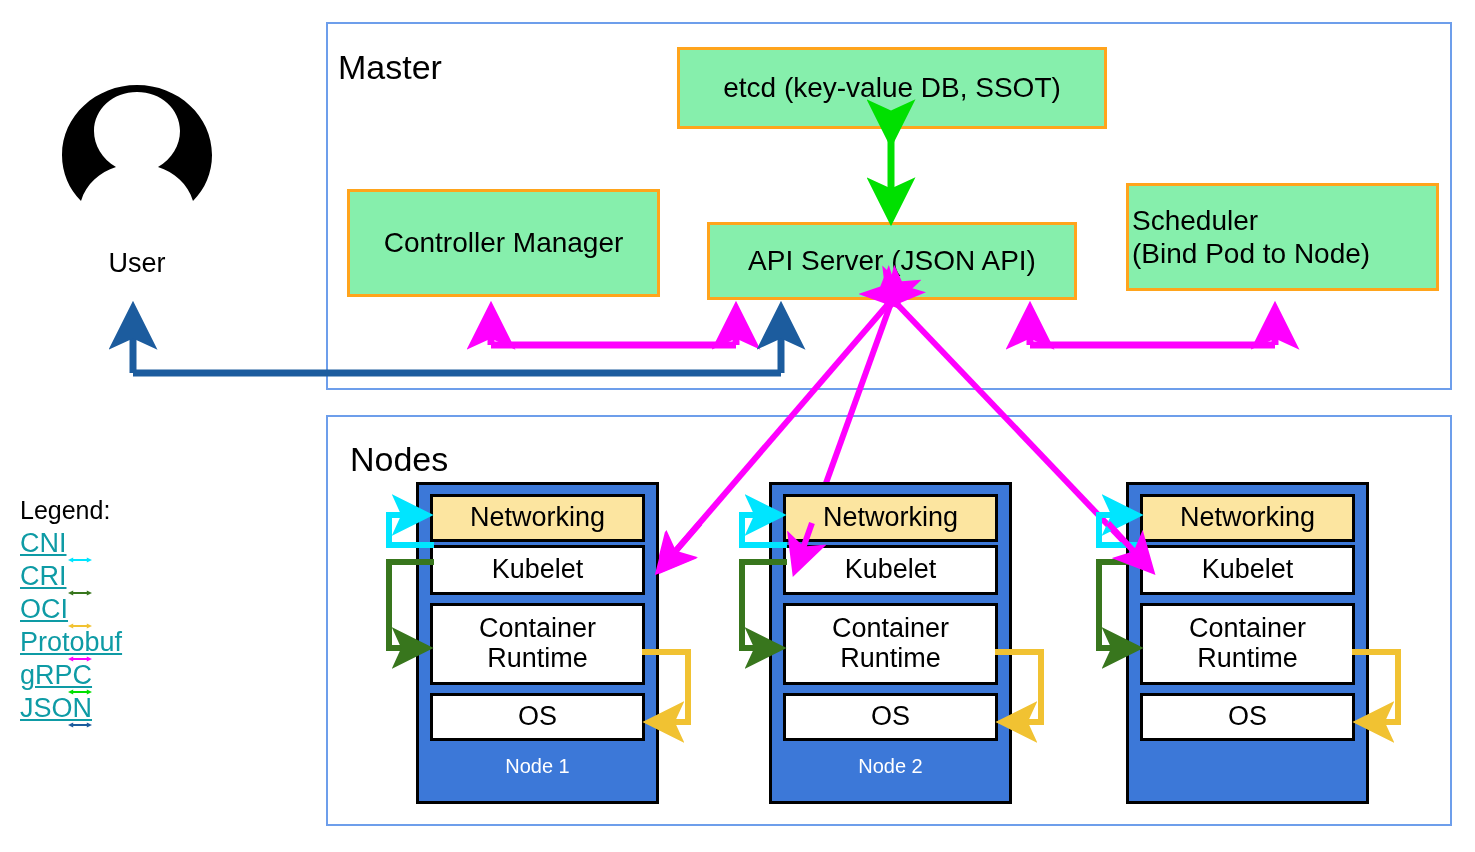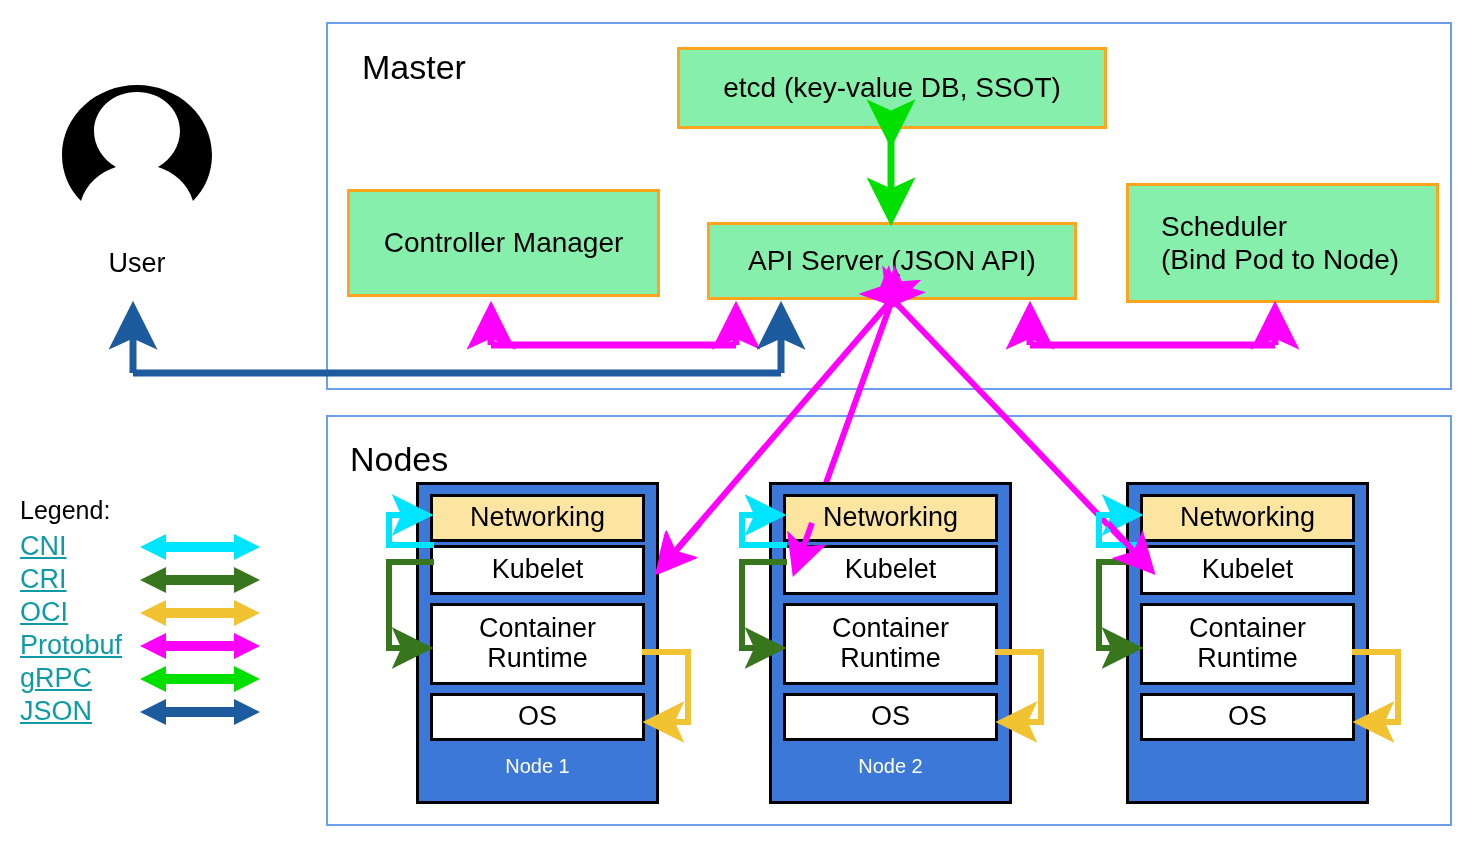--- a/index.html
+++ b/index.html
@@ -81,22 +81,23 @@
   #legend { position: absolute; }
   .legend-title {
     font-size: 25px;
     color: #000000;
     line-height: 1;
     margin-bottom: 7px;
     white-space: nowrap;
   }
   .legend-row {
     display: flex;
-    align-items: center;
+    align-items: flex-start;
     height: 33px;
+    flex-direction: column;
   }
   .legend-link {
     width: 120px;
     font-size: 27px;
     color: #0e9ba5;
     text-decoration: underline;
     line-height: 1;
     white-space: nowrap;
     cursor: pointer;
   }
@@ -185,35 +186,35 @@
     </g>
     <g>
       <line x1="891" y1="303" x2="795" y2="569" stroke="#ff00ff" stroke-width="6" marker-start="url(#ah-magenta)" marker-end="url(#ah-magenta)"></line>
     </g>
     <g>
       <line x1="896" y1="303" x2="1150" y2="569" stroke="#ff00ff" stroke-width="6" marker-start="url(#ah-magenta)" marker-end="url(#ah-magenta)"></line>
     </g>
   </svg>
 
   <div class="abs group-box" style="left:326px; top:22px; width:1126px; height:368px;"></div>
-  <div class="group-title" style="left:362px; top:50px;">Master</div>
+  <div class="group-title" style="left:338px; top:50px;">Master</div>
 
   <div class="abs orange-box" style="left:677px; top:47px; width:430px; height:82px;">
     <span>etcd (key-value DB, SSOT)</span>
   </div>
 
   <div class="abs orange-box" style="left:347px; top:189px; width:313px; height:108px; flex-direction:row;">
     <span>Controller Manager</span>
   </div>
 
   <div class="abs orange-box" style="left:707px; top:222px; width:370px; height:78px;">
     <span>API Server (JSON API)</span>
   </div>
 
-  <div class="abs orange-box" style="left:1126px; top:183px; width:313px; height:120px; flex-direction:column; align-items:flex-start; padding-left:32px;">
+  <div class="abs orange-box" style="left:1126px; top:183px; width:313px; height:108px; flex-direction:column; align-items:flex-start; padding-left:3px;">
     <span>Scheduler</span>
     <span>(Bind Pod to Node)</span>
   </div>
 
   <div class="abs group-box" style="left:326px; top:415px; width:1126px; height:411px;"></div>
   <div class="group-title" style="left:350px; top:442px;">Nodes</div>
 
   <div class="abs node-card layer-boxes" style="left:416px; top:482px; width:243px; height:322px;">
     <div class="node-layer networking" style="margin-top:9px; width:215px; height:48px;">
       <span>Networking</span>

